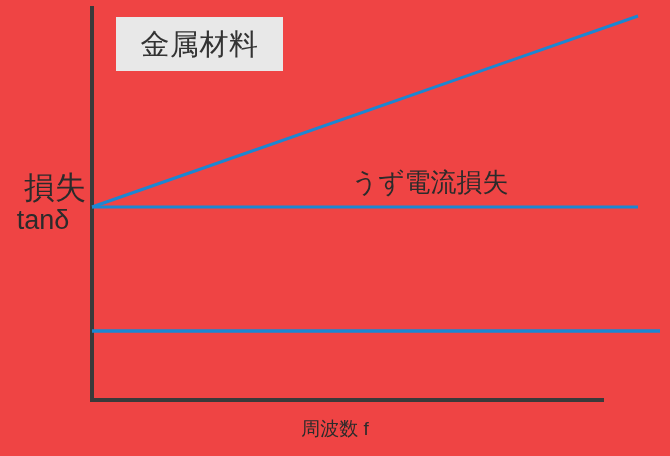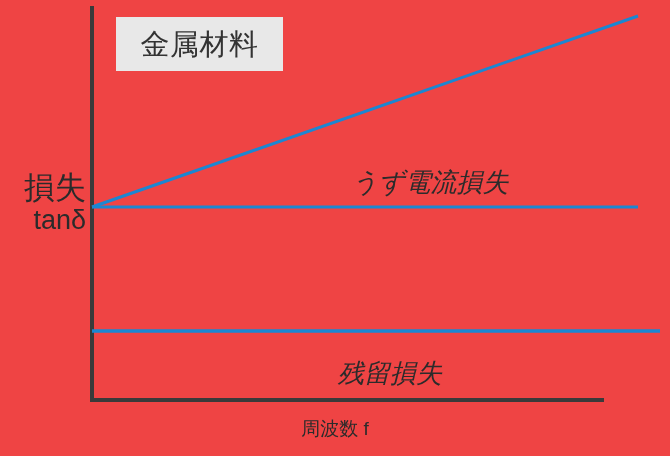--- a/index.html
+++ b/index.html
@@ -55,40 +55,40 @@
   }
   #y-axis-label .ylab-line1 {
     display: block;
     font-size: 31px;
     white-space: nowrap;
   }
   #y-axis-label .ylab-line2 {
     display: block;
     font-size: 27px;
     white-space: nowrap;
+    text-align: center;
   }
   
   #x-axis-label {
     position: absolute;
     left: 0;
     top: 416px;
     width: 670px;
     text-align: center;
     font-size: 19px;
     color: #2b2b2b;
     white-space: nowrap;
   }
   
   .region-label {
     position: absolute;
     font-size: 26px;
     color: #2b2b2b;
     white-space: nowrap;
     text-align: center;
-    font-style: italic;
   }
   #label-eddy-current-loss {
     left: 300px;
     top: 165px;
     width: 260px;
   }
   #label-hysteresis-loss {
     left: 240px;
     top: 292px;
     width: 300px;
@@ -124,15 +124,14 @@
   <div id="y-axis-label">
     <span class="ylab-line1">損失</span>
     <span class="ylab-line2">tanδ</span>
   </div>
 
   <div id="x-axis-label">周波数 f</div>
 
   <div class="region-label" id="label-eddy-current-loss">うず電流損失</div>
 
 
-  <div class="region-label" id="label-residual-loss">残留損失</div>
 
 </div>
 
 </body></html>

